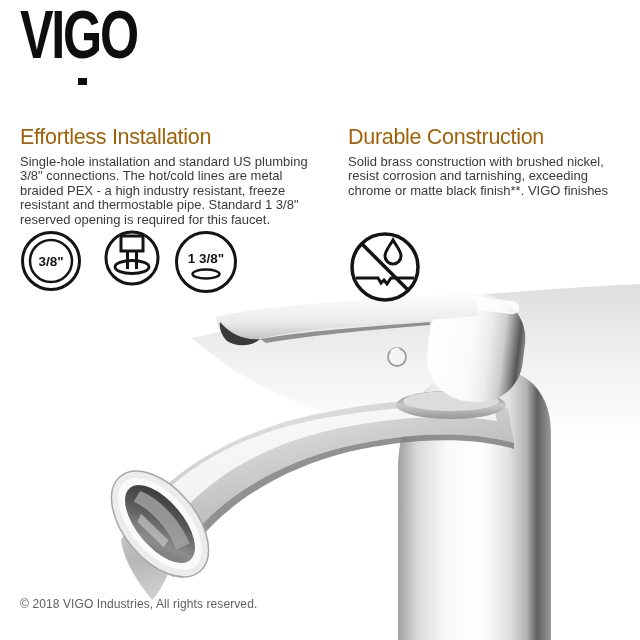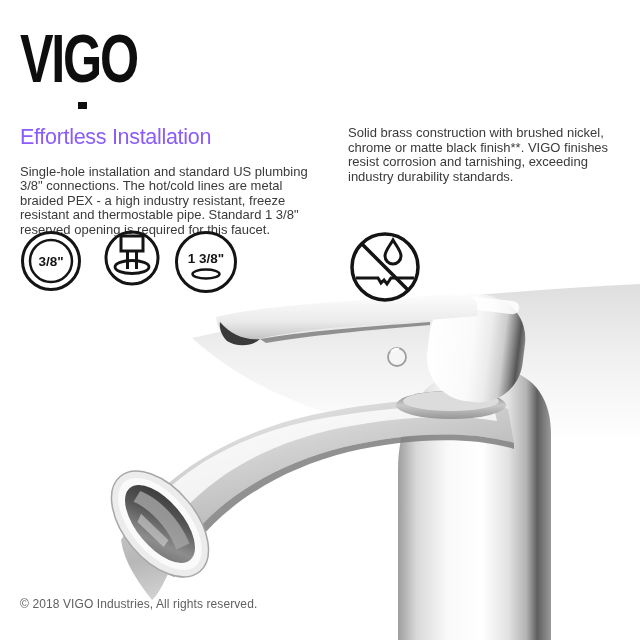--- a/index.html
+++ b/index.html
@@ -3,33 +3,33 @@
 <meta charset="utf-8">
 <style>
   html,body{margin:0;padding:0;}
   body{
     width:640px;height:640px;position:relative;overflow:hidden;
     background:#ffffff;
     font-family:"Liberation Sans", sans-serif;
     -webkit-font-smoothing:antialiased;
   }
   
-  .logo-wrap{position:absolute;left:20px;top:24px;}
+  .logo-wrap{position:absolute;left:20px;top:0;}
   .logo-text{
     display:inline-block;font-size:68px;font-weight:700;color:#0e0e0e;
     letter-spacing:-3px;transform:scaleX(.74);transform-origin:left top;
     line-height:1;white-space:nowrap;
   }
   .logo-dot{position:absolute;left:58px;top:78px;width:9px;height:7px;background:#0e0e0e;}
   
   .col{position:absolute;}
   .col-left{left:20px;top:126px;width:296px;}
   .col-right{left:348px;top:126px;width:240px;}
   .col h2{
-    margin:0 0 16px 0;font-size:21.5px;font-weight:400;color:#8b5cf6;
+    margin:0 0 6px 0;font-size:21.5px;font-weight:400;color:#a16207;
     letter-spacing:-.3px;line-height:1.05;
   }
   .body-line{
     font-size:13px;line-height:14.6px;color:#3a3a3a;letter-spacing:0;
     white-space:nowrap;
   }
   
   .icons-left{position:absolute;left:20px;top:230px;width:200px;height:66px;}
   .icons-left svg{position:absolute;top:0;}
   .icon-1{left:0px;top:1px;}
@@ -145,24 +145,24 @@
 <div class="col col-left">
   <h2>Effortless Installation</h2>
   <div class="body-line">Single-hole installation and standard US plumbing</div>
   <div class="body-line">3/8" connections. The hot/cold lines are metal</div>
   <div class="body-line">braided PEX - a high industry resistant, freeze</div>
   <div class="body-line">resistant and thermostable pipe. Standard 1 3/8"</div>
   <div class="body-line">reserved opening is required for this faucet.</div>
 </div>
 
 <div class="col col-right">
+  <h2>Durable Construction</h2>
   <div class="body-line">Solid brass construction with brushed nickel,</div>
+  <div class="body-line">resist corrosion and tarnishing, exceeding</div>
   <div class="body-line">chrome or matte black finish**. VIGO finishes</div>
-  <div class="body-line">resist corrosion and tarnishing, exceeding</div>
-  <div class="body-line">industry durability standards.</div>
 </div>
 
 <div class="icons-left">
   <svg class="icon-1" width="62" height="62" viewBox="0 0 62 62">
     <circle class="ic" cx="31" cy="31" r="28.5" stroke-width="3"></circle>
     <circle class="ic" cx="31" cy="31" r="21" stroke-width="2.5"></circle>
     <text class="ic-txt" x="31" y="36" font-size="13.5" text-anchor="middle">3/8"</text>
   </svg>
   <svg class="icon-2" width="56" height="56" viewBox="0 0 56 56">
     <circle class="ic" cx="28" cy="28" r="26" stroke-width="3"></circle>

